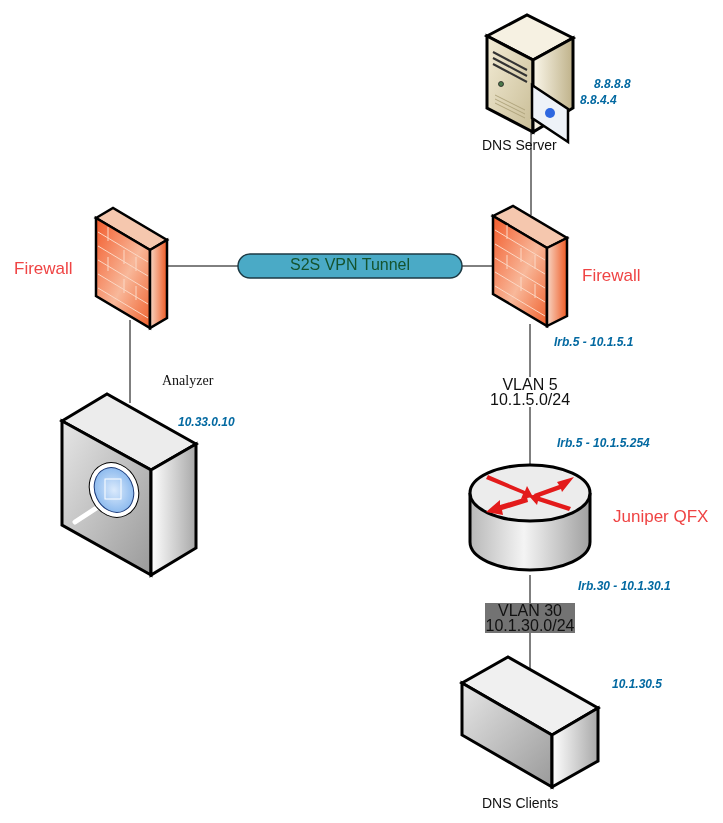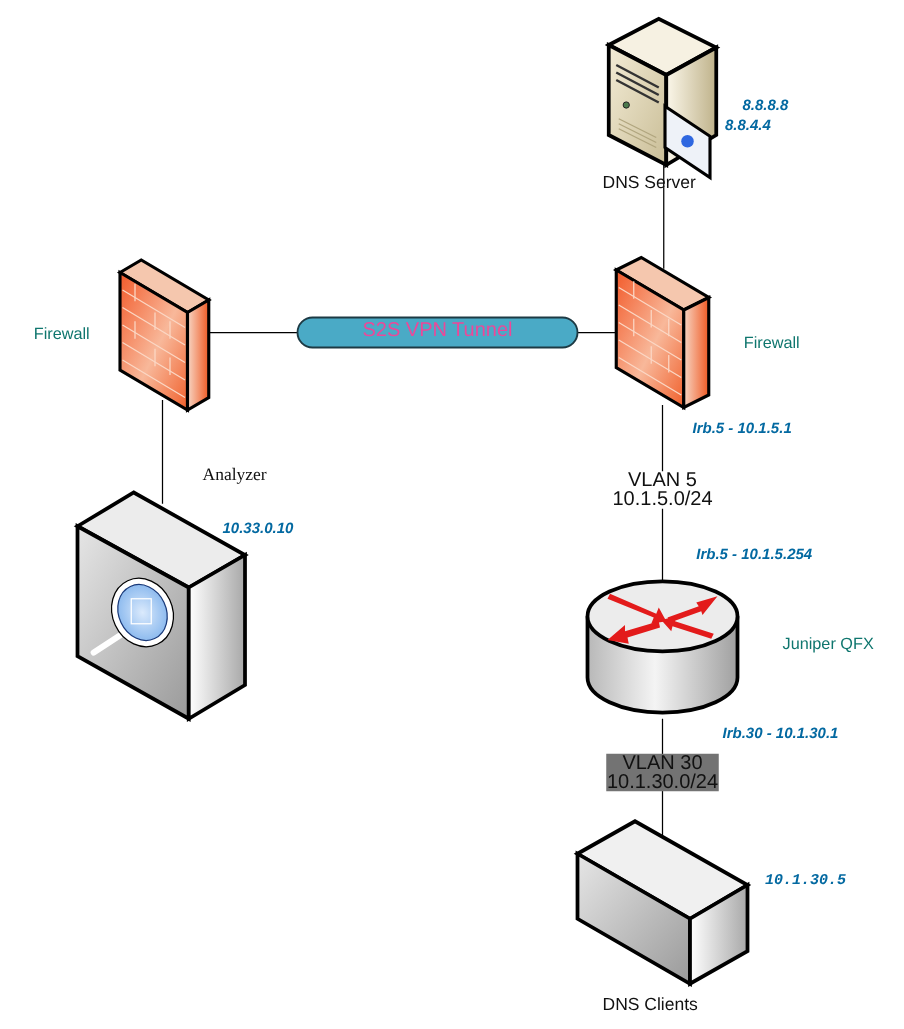--- a/index.html
+++ b/index.html
@@ -1,23 +1,23 @@
 <!DOCTYPE html>
 <html><head>
 <meta charset="utf-8">
 <style>
   html, body { margin: 0; padding: 0; background: #ffffff; }
   body { width: 723px; height: 823px; position: relative; overflow: hidden; font-family: "Liberation Sans", "DejaVu Sans", sans-serif; }
   svg { position: absolute; left: 0; top: 0; }
   .lbl { position: absolute; white-space: nowrap; }
-  .gray { color: #0f766e; font-size: 13px; margin-left: 13px; }
+  .gray { color: #ef4444; font-size: 17px; }
   .black { color: #111; font-size: 14px; }
   .ip { color: #0369a1; font-size: 12px; font-style: italic; font-weight: bold; }
   .net { color: #111; font-size: 16px; text-align: center; line-height: 15px; }
-  .tunnel-text { color: #ec4899; font-size: 16px; }
+  .tunnel-text { color: #14532d; font-size: 16px; }
 </style>
 </head>
 <body>
 
 <svg width="723" height="823" viewBox="0 0 723 823">
   <defs>
     <linearGradient id="fwFront" x1="0" y1="0" x2="1" y2="1">
       <stop offset="0" stop-color="#f25a2a"></stop>
       <stop offset="0.55" stop-color="#f8b89a"></stop>
       <stop offset="1" stop-color="#f0602c"></stop>
@@ -147,14 +147,14 @@
 <div class="lbl ip" style="left:557px; top:436px;">Irb.5 - 10.1.5.254</div>
 
 <div class="lbl gray" style="left:613px; top:507px;text-align:center;">Juniper QFX</div>
 <div class="lbl ip" style="left:578px; top:579px;">Irb.30 - 10.1.30.1</div>
 
 <div class="lbl net" style="left:485px; top:603px; width:90px; background:#737373;">
   <div>VLAN 30</div>
   <div>10.1.30.0/24</div>
 </div>
 
-<div class="lbl ip" style="left:612px; top:697px;font-family:Liberation Mono, monospace;">10.1.30.5</div>
+<div class="lbl ip" style="left:612px; top:677px;">10.1.30.5</div>
 <div class="lbl black" style="left:482px; top:795px;">DNS Clients</div>
 
 </body></html>

